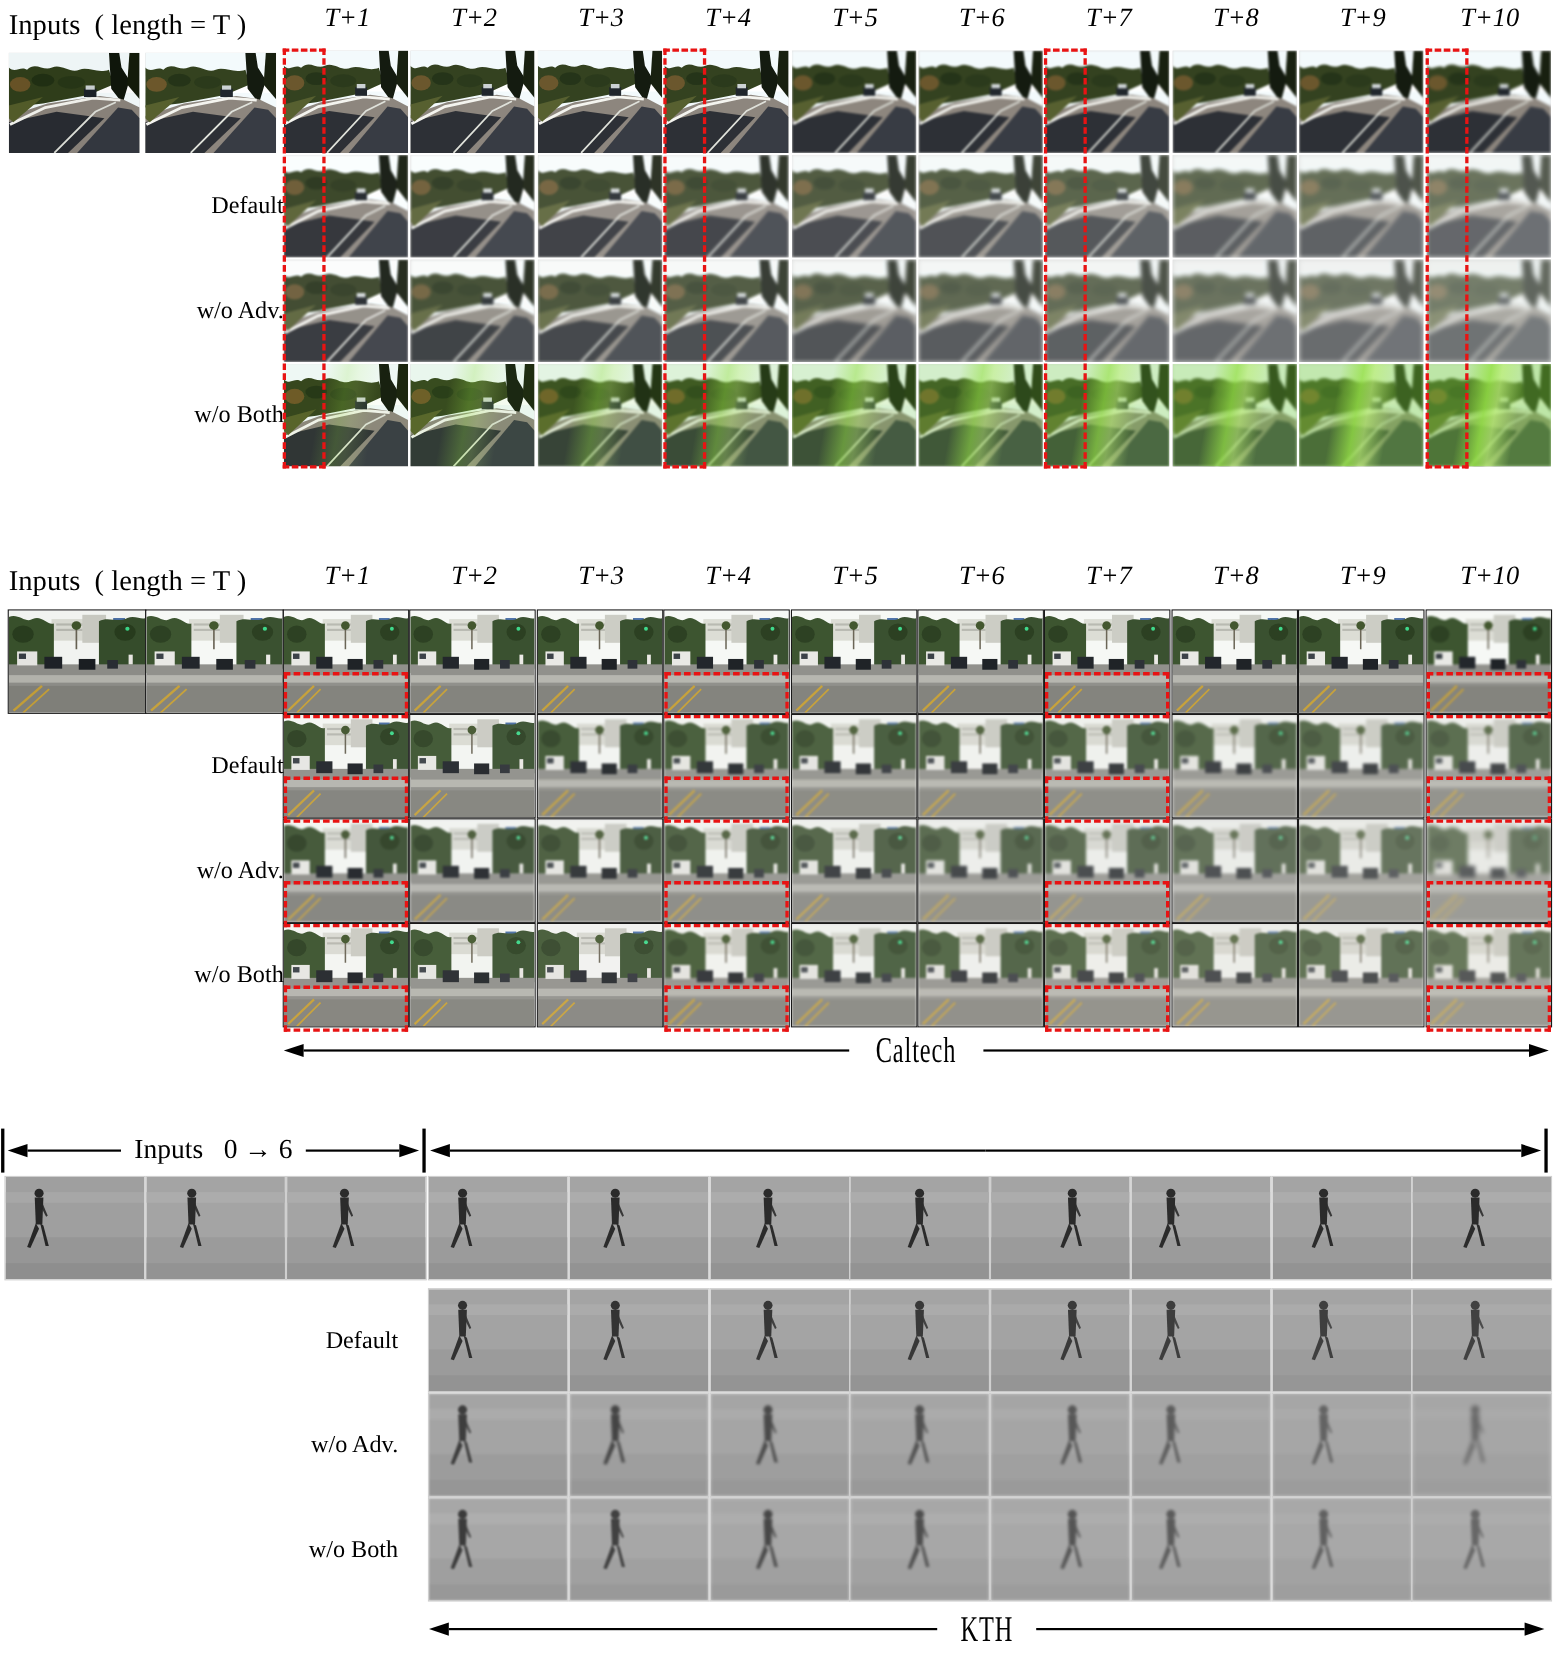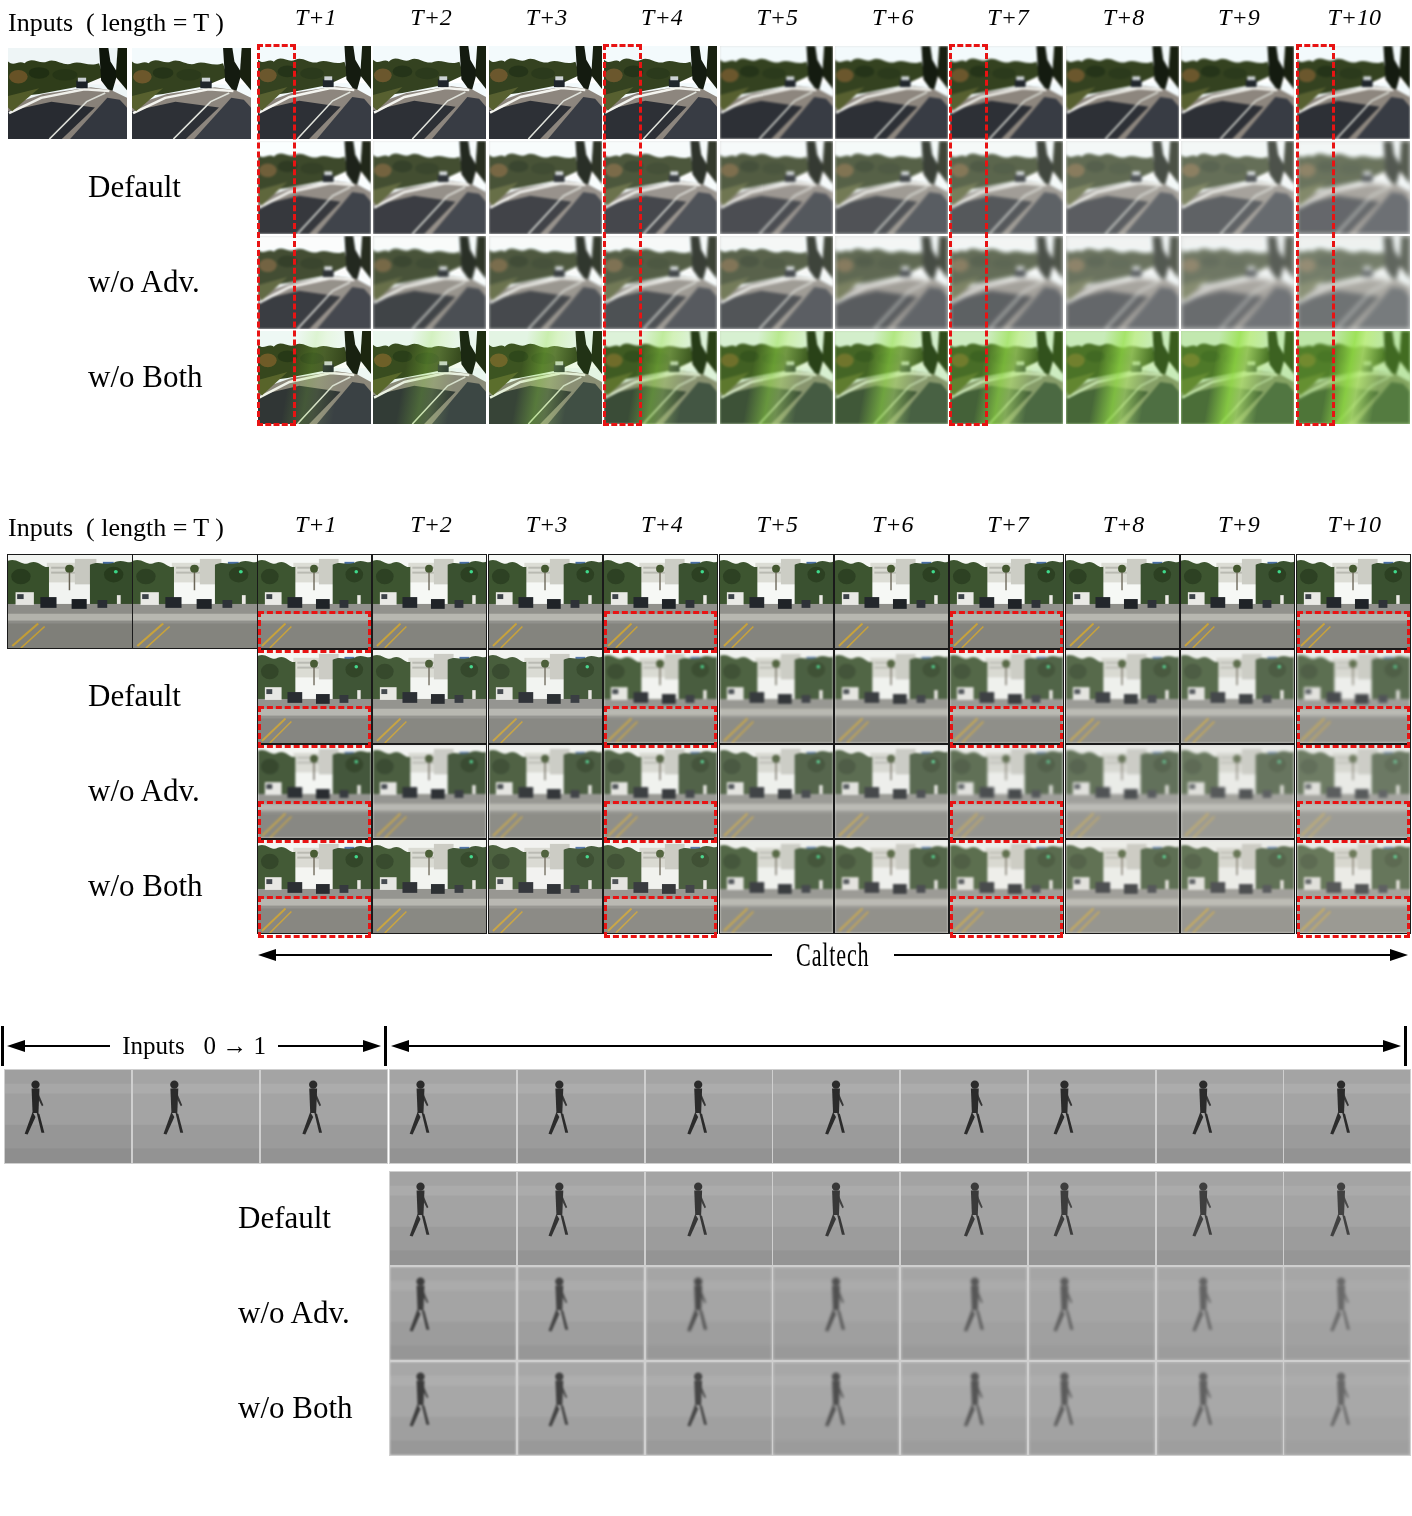--- a/index.html
+++ b/index.html
@@ -6,21 +6,21 @@
   .page{position:relative;width:1412px;height:1516px;background:#fff;
         font-family:"Liberation Serif",serif;color:#000;overflow:hidden;}
   .frame{position:absolute;overflow:hidden;z-index:1;background:#ddd;}
   .frame.bordered{outline:1px solid #1a1a1a;}
   .frame.lightb{outline:1px solid #cfcfcf;}
   .scene{position:absolute;inset:0;}
   .scene svg{position:absolute;inset:0;width:100%;height:100%;display:block;}
   .ovl{position:absolute;inset:0;pointer-events:none;}
   .inputs-label{position:absolute;font-size:26px;white-space:pre;z-index:3;}
   .col-header{position:absolute;font-style:italic;font-size:24px;text-align:center;z-index:3;}
-  .row-label{position:absolute;font-size:31px;text-align:left;height:30px;line-height:30px;z-index:3;}
+  .row-label{position:absolute;font-size:22px;text-align:right;height:30px;line-height:30px;z-index:3;}
   .redbox{position:absolute;border:3px dashed #e81313;z-index:6;}
   .harrow{position:absolute;display:flex;align-items:center;height:24px;z-index:4;}
   .hline{flex:1;height:2.6px;background:#000;}
   .ah{width:0;height:0;border-top:6.5px solid transparent;border-bottom:6.5px solid transparent;}
   .ah.l{border-right:18px solid #000;}
   .ah.r{border-left:18px solid #000;}
   .alabel{font-size:25px;padding:0 12px;white-space:pre;}
   .dslabel{font-size:27px;transform:scaleX(0.82) scaleY(1.22);letter-spacing:1px;padding:0 16px;}
   .vbar{position:absolute;width:3px;background:#000;z-index:4;}
 </style>
@@ -45,33 +45,40 @@
     <div class="hline"></div>
     <div class="ah r"></div>
   </div>
 
   <div class="vbar" style="left:1px;top:1026px;height:40px;"></div>
   <div class="vbar" style="left:384px;top:1026px;height:40px;"></div>
   <div class="vbar" style="left:1404px;top:1026px;height:40px;"></div>
   <div class="harrow" style="left:7px;top:1034px;width:374px;">
     <div class="ah l"></div>
     <div class="hline"></div>
-    <div class="alabel">Inputs   0 → 1</div>
+    <div class="alabel">Inputs   0 → 6</div>
     <div class="hline"></div>
     <div class="ah r"></div>
   </div>
   <div class="harrow" style="left:391px;top:1034px;width:1010px;">
     <div class="ah l"></div>
     <div class="hline"></div>
     <div class="hline"></div>
     <div class="ah r"></div>
   </div>
   <div class="row-label" style="left:238px;top:1203px;width:124px;">Default</div>
   <div class="row-label" style="left:238px;top:1298px;width:124px;">w/o Adv.</div>
   <div class="row-label" style="left:238px;top:1393px;width:124px;">w/o Both</div>
+  <div class="harrow" style="left:390px;top:1469px;width:1014px;">
+    <div class="ah l"></div>
+    <div class="hline"></div>
+    <div class="alabel dslabel">KTH</div>
+    <div class="hline"></div>
+    <div class="ah r"></div>
+  </div>
 
   <div id="gen-headers">
       <div class="col-header" style="left: 258px; top: 4px; width: 115.4px;">T+1</div>
       <div class="col-header" style="left: 373.4px; top: 4px; width: 115.4px;">T+2</div>
       <div class="col-header" style="left: 488.8px; top: 4px; width: 115.4px;">T+3</div>
       <div class="col-header" style="left: 604.2px; top: 4px; width: 115.4px;">T+4</div>
       <div class="col-header" style="left: 719.6px; top: 4px; width: 115.4px;">T+5</div>
       <div class="col-header" style="left: 835px; top: 4px; width: 115.4px;">T+6</div>
       <div class="col-header" style="left: 950.4px; top: 4px; width: 115.4px;">T+7</div>
       <div class="col-header" style="left: 1065.8px; top: 4px; width: 115.4px;">T+8</div>

